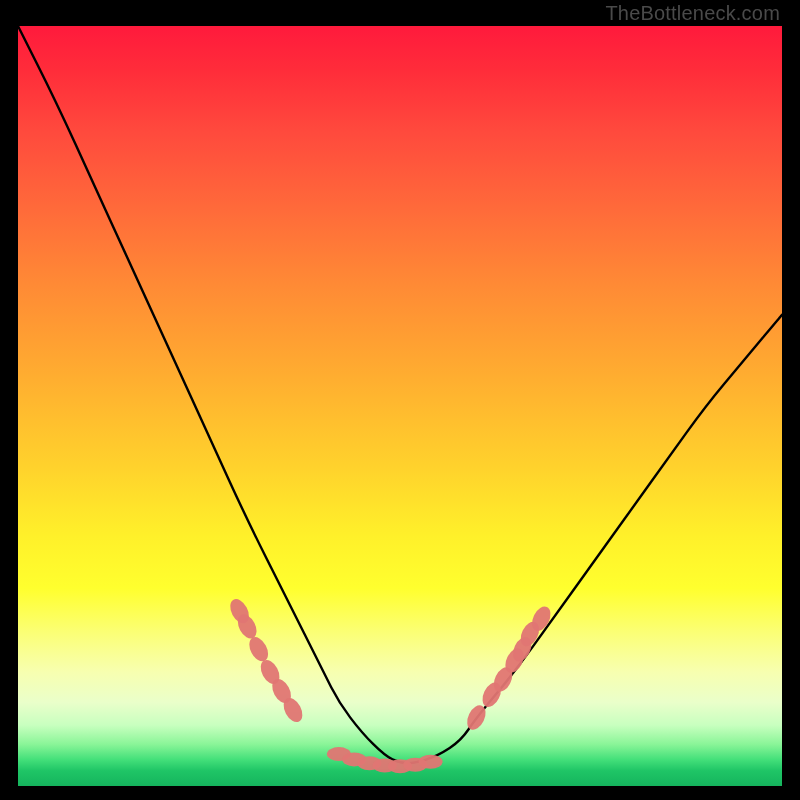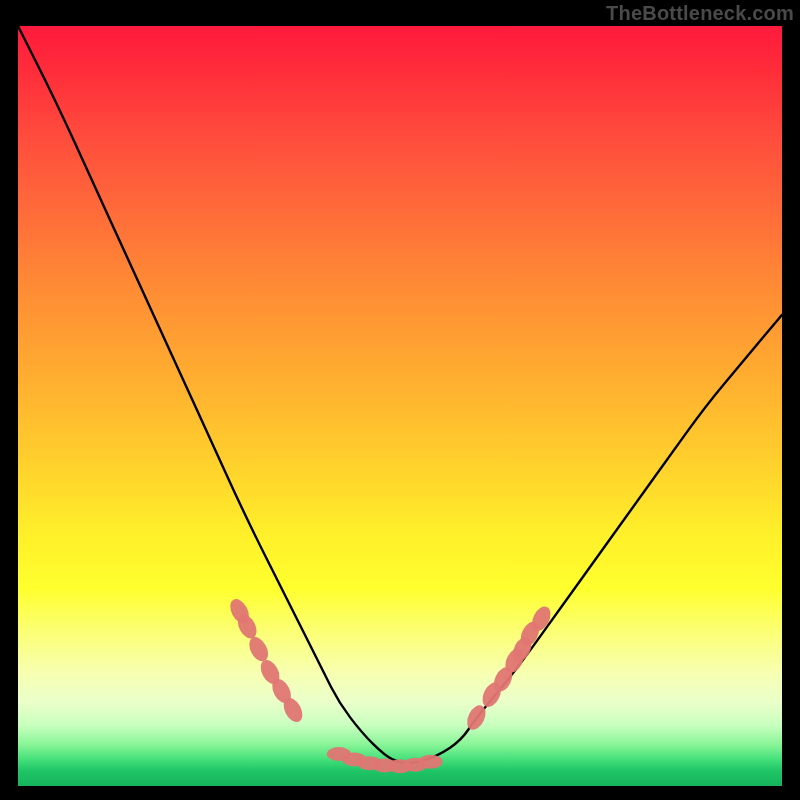--- a/index.html
+++ b/index.html
@@ -41,24 +41,24 @@
       #c8ffbf 92%,
       #8af598 94.5%,
       #44e07a 96.5%,
       #1fc566 98%,
       #15b45d 100%
     );
   }
   .watermark {
     position: absolute;
     top: 2px;
-    right: 6px;
+    right: 20px;
     color: #4a4a4a;
     font-size: 20px;
-    font-weight: 700;
+    font-weight: 400;
     letter-spacing: 0.2px;
     user-select: none;
   }
   svg.curve-layer {
     position: absolute;
     left: 0;
     top: 0;
     width: 764px;
     height: 760px;
     overflow: visible;

